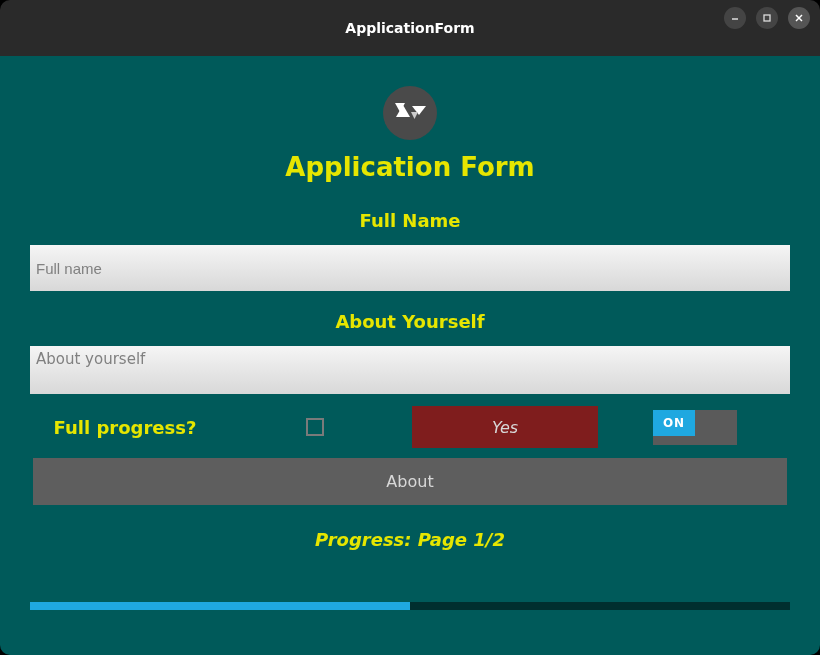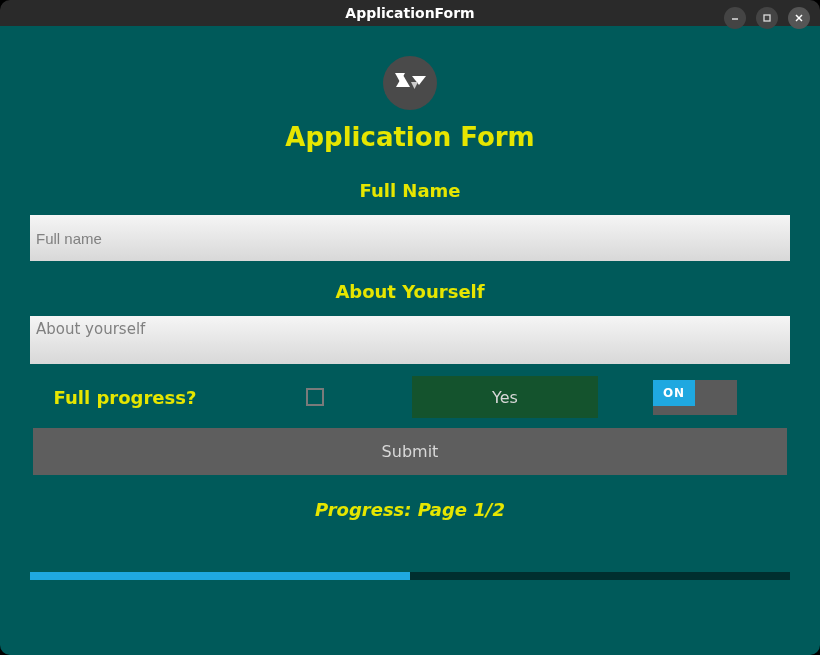--- a/index.html
+++ b/index.html
@@ -13,21 +13,21 @@
     .window {
       width: 820px;
       height: 655px;
       background: #000;
       border-radius: 10px;
       overflow: hidden;
       display: flex;
       flex-direction: column;
     }
     .titlebar {
-      height: 26px;
+      height: 56px;
       background: #2a2a2a;
       display: flex;
       align-items: center;
       justify-content: center;
       position: relative;
     }
     .titlebar-title {
       color: #fff;
       font-weight: bold;
       font-size: 14px;
@@ -125,28 +125,29 @@
     .checkbox {
       width: 18px;
       height: 18px;
       border: 2px solid #7a7a7a;
       background: transparent;
       cursor: pointer;
     }
     .yes-button {
       width: 186px;
       height: 42px;
-      background: #14532d;
+      background: #7f1d1d;
       color: #d8d8d8;
       font-size: 16px;
       border: none;
       display: flex;
       align-items: center;
       justify-content: center;
       cursor: pointer;
+      font-style: italic;
     }
     .switch {
       width: 84px;
       height: 35px;
       background: #5a5a5a;
       position: relative;
       cursor: pointer;
       display: flex;
     }
     .switch-on {
@@ -252,21 +253,21 @@
         </div>
       </div>
       <div class="row-col">
         <div class="switch">
           <div class="switch-on">ON</div>
         </div>
       </div>
     </div>
 
     <div class="submit-button">
-      <span>Submit</span>
+      <span>About</span>
     </div>
 
     <div class="progress-label">Progress: Page 1/2</div>
 
     <div class="progress-bar">
       <div class="progress-fill" style="width: 50%;"></div>
     </div>
   </div>
 </div>
 

